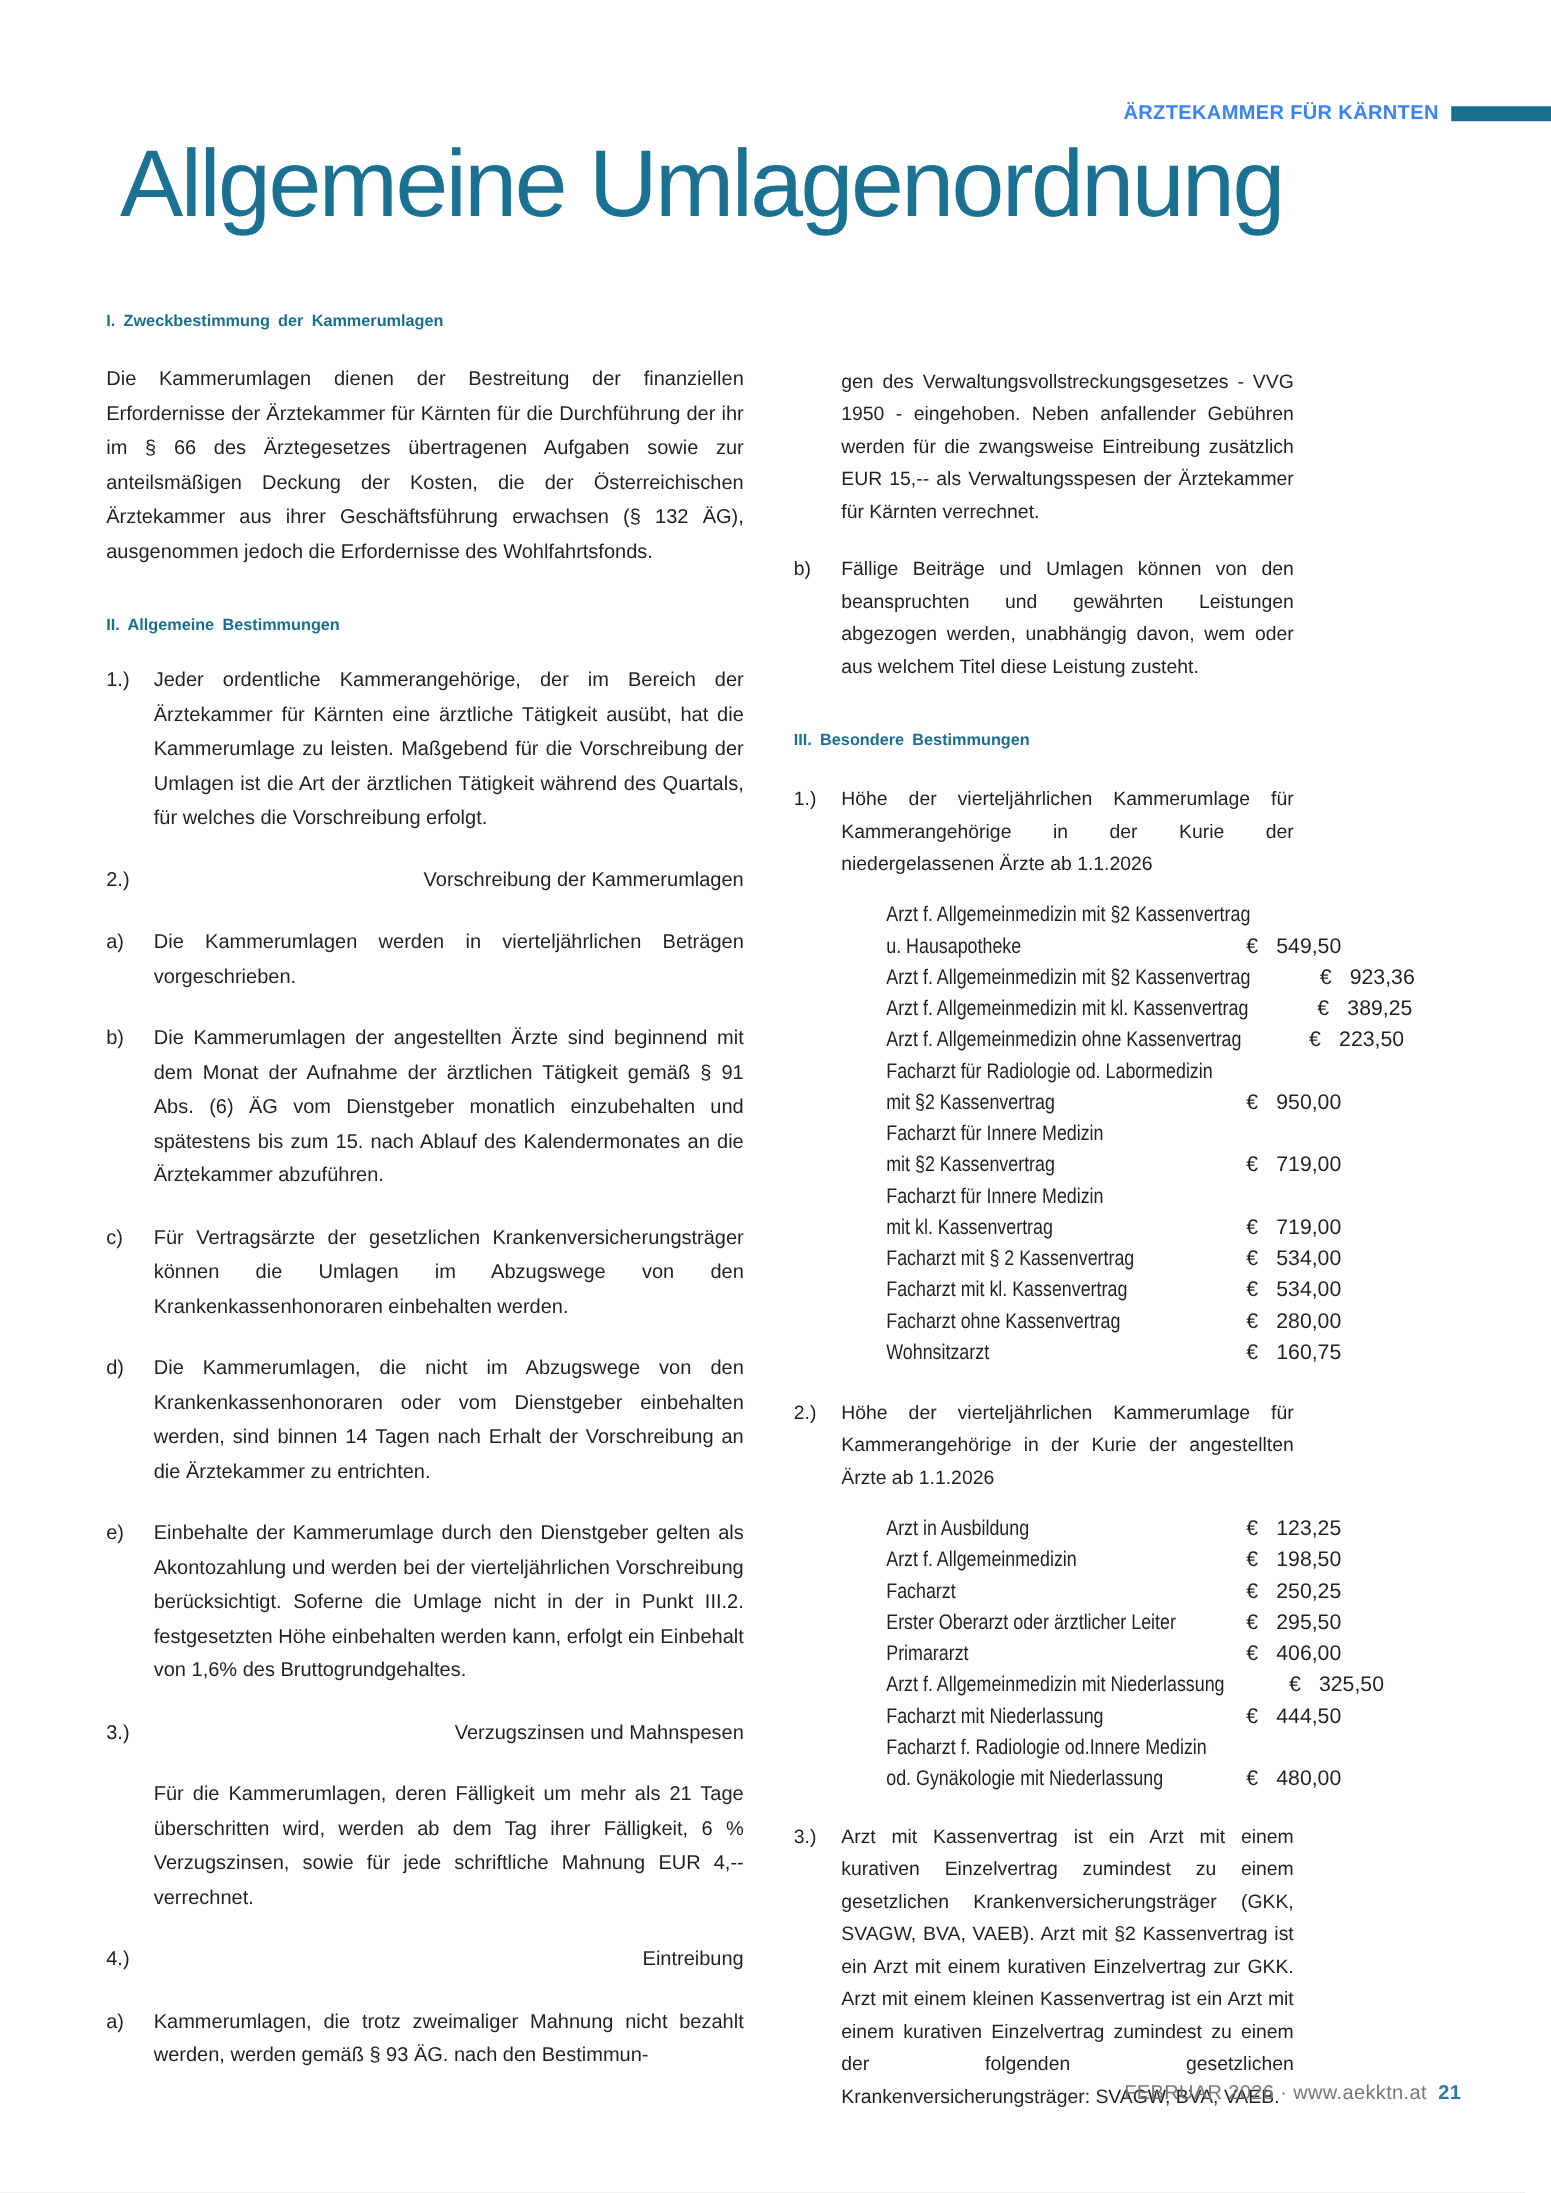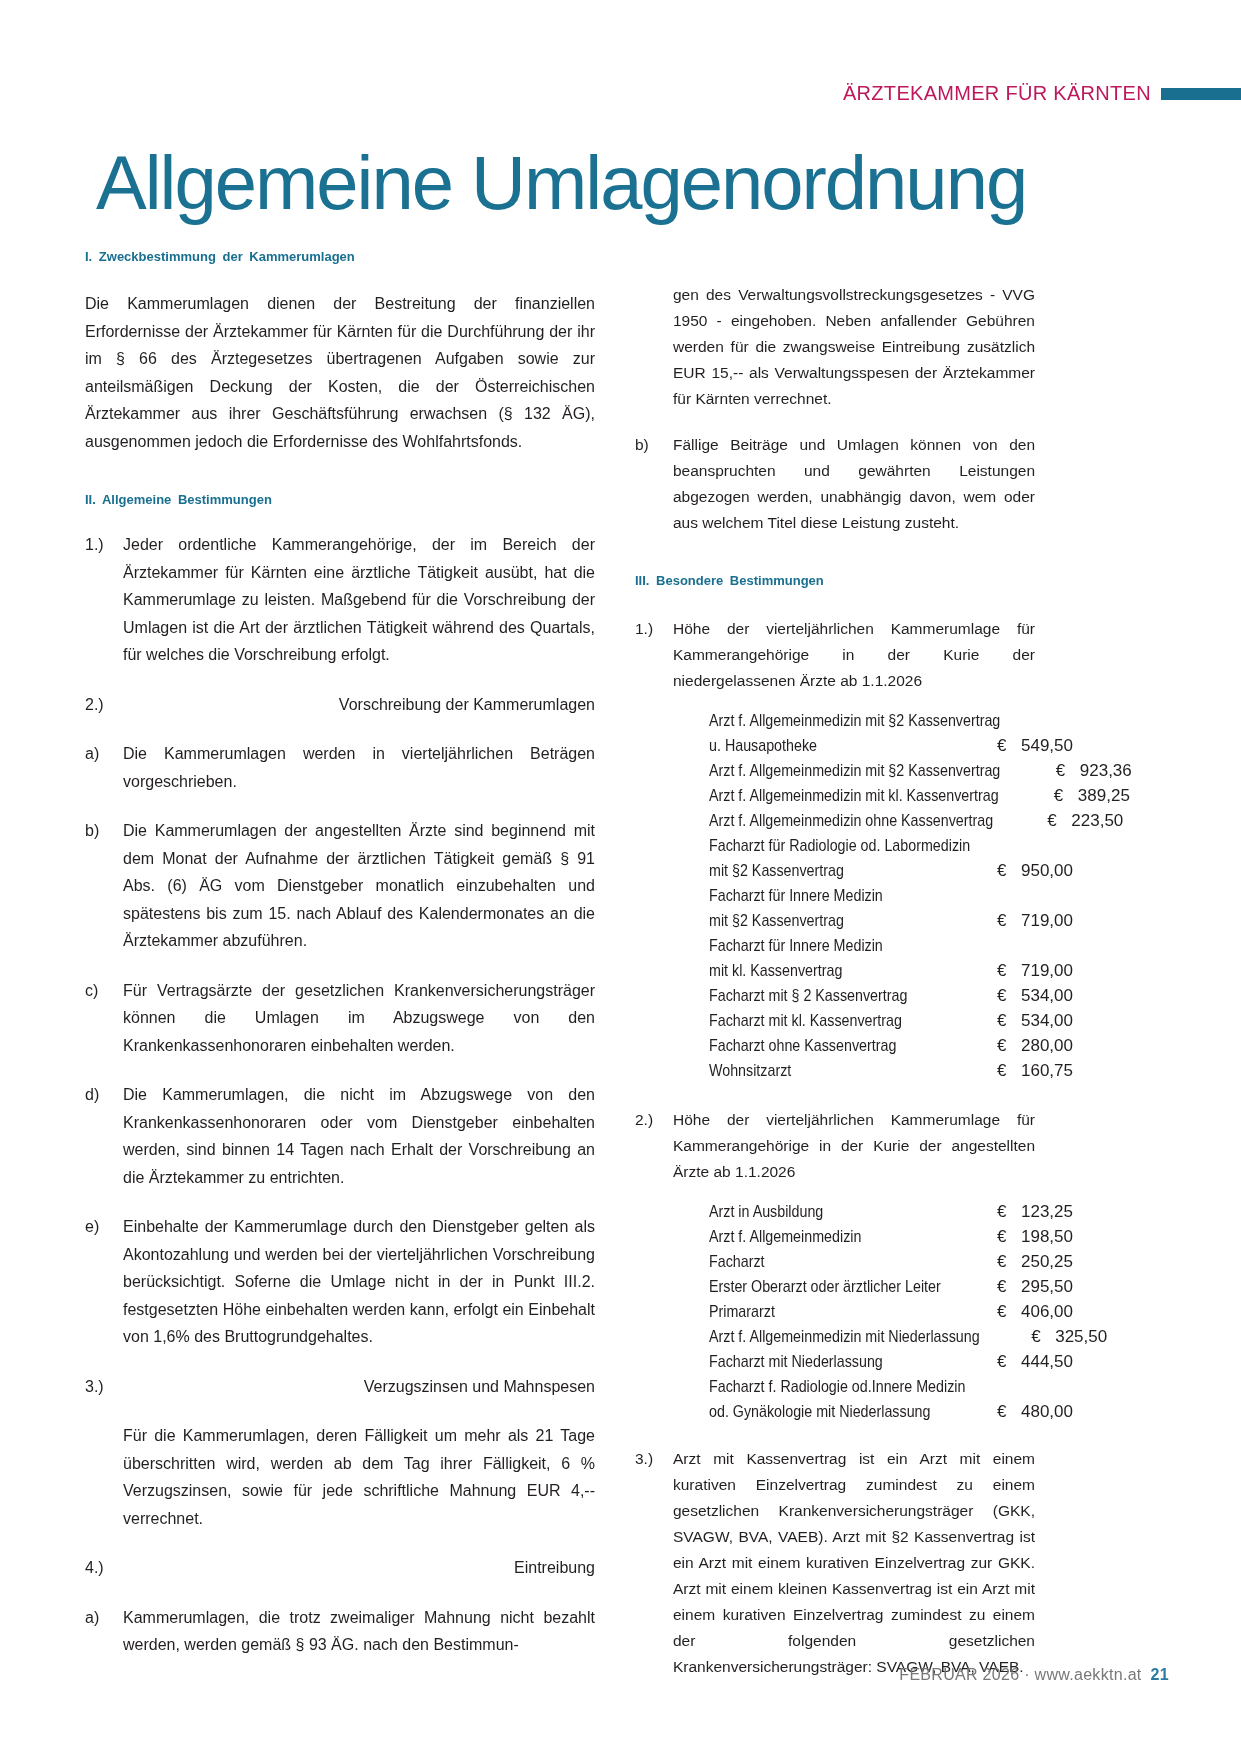--- a/index.html
+++ b/index.html
@@ -3,32 +3,32 @@
 <meta charset="utf-8">
 <style>
   html,body{margin:0;padding:0;background:#e8e8e8;}
   .page{
     position:relative;width:1241px;height:1754px;margin:0 auto;
     background:#ffffff;overflow:hidden;color:#231f20;
     font-family:"Liberation Sans",sans-serif;
   }
   
   .brand{position:absolute;top:82px;right:0;display:flex;align-items:center;}
-  .brand-label{color:#be185d;font-size:20px;font-weight:400;letter-spacing:.3px;white-space:nowrap;}
+  .brand-label{color:#3b82f6;font-size:16px;font-weight:700;letter-spacing:.3px;white-space:nowrap;}
   .brand-bar{width:80px;height:12px;background:#186f90;margin-left:10px;}
   
   .title{
     position:absolute;left:96px;top:104px;
     font-size:76px;font-weight:300;letter-spacing:-2px;
-    color:#1b7191;white-space:nowrap;margin-top:35px;
+    color:#1b7191;white-space:nowrap;
   }
   
   .col{position:absolute;}
   .col-left{left:85px;top:246px;width:510px;font-size:16px;line-height:27.5px;}
-  .col-right{left:635px;top:282px;width:400px;font-size:15.5px;line-height:26px;}
+  .col-right{left:635px;top:293px;width:400px;font-size:15.5px;line-height:26px;}
   h2.sec{
     font-size:13px;line-height:22px;font-weight:700;color:#186f90;
     margin:0;word-spacing:3px;
   }
   .mb34{margin-bottom:34px!important;}
   .mb24{margin-bottom:24px!important;}
   .mb22{margin-bottom:22px!important;}
   .mb20{margin-bottom:20px!important;}
   .mb14{margin-bottom:14px!important;}
   .mb0{margin-bottom:0!important;}

